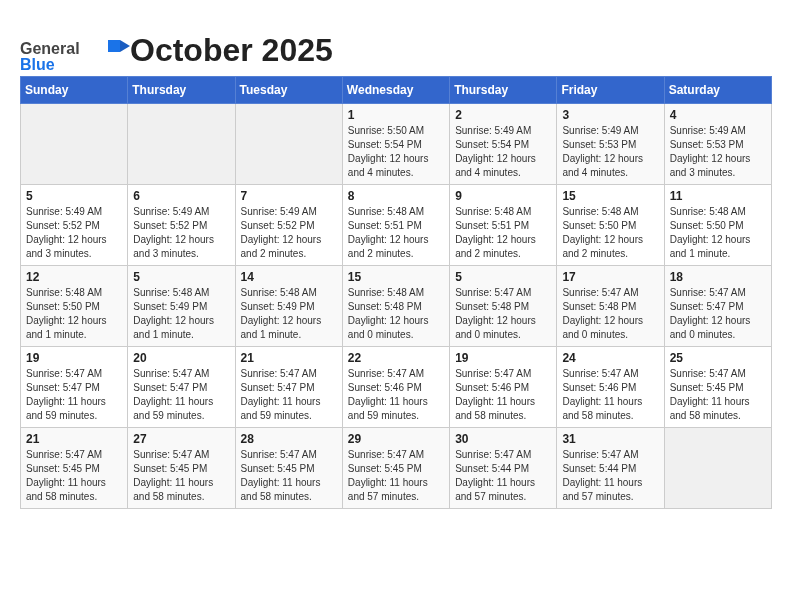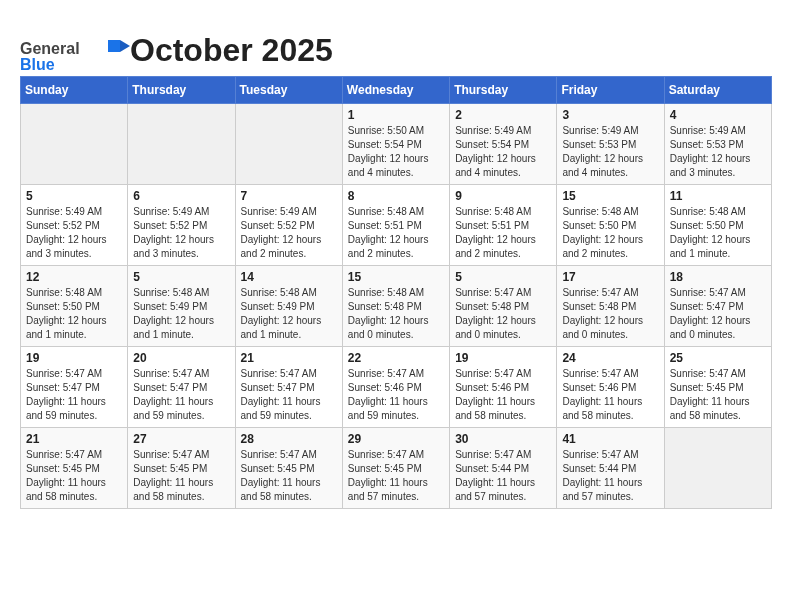--- a/index.html
+++ b/index.html
@@ -317,21 +317,21 @@
 and 57 minutes.</div>
         </td>
         <td>
           <div class="day-num">30</div>
           <div class="day-info" style="white-space: pre-line;">Sunrise: 5:47 AM
 Sunset: 5:44 PM
 Daylight: 11 hours
 and 57 minutes.</div>
         </td>
         <td>
-          <div class="day-num">41</div>
+          <div class="day-num">31</div>
           <div class="day-info" style="white-space: pre-line;">Sunrise: 5:47 AM
 Sunset: 5:44 PM
 Daylight: 11 hours
 and 57 minutes.</div>
         </td>
         <td class="empty"></td>
       </tr>
     </tbody>
 </table>
 

